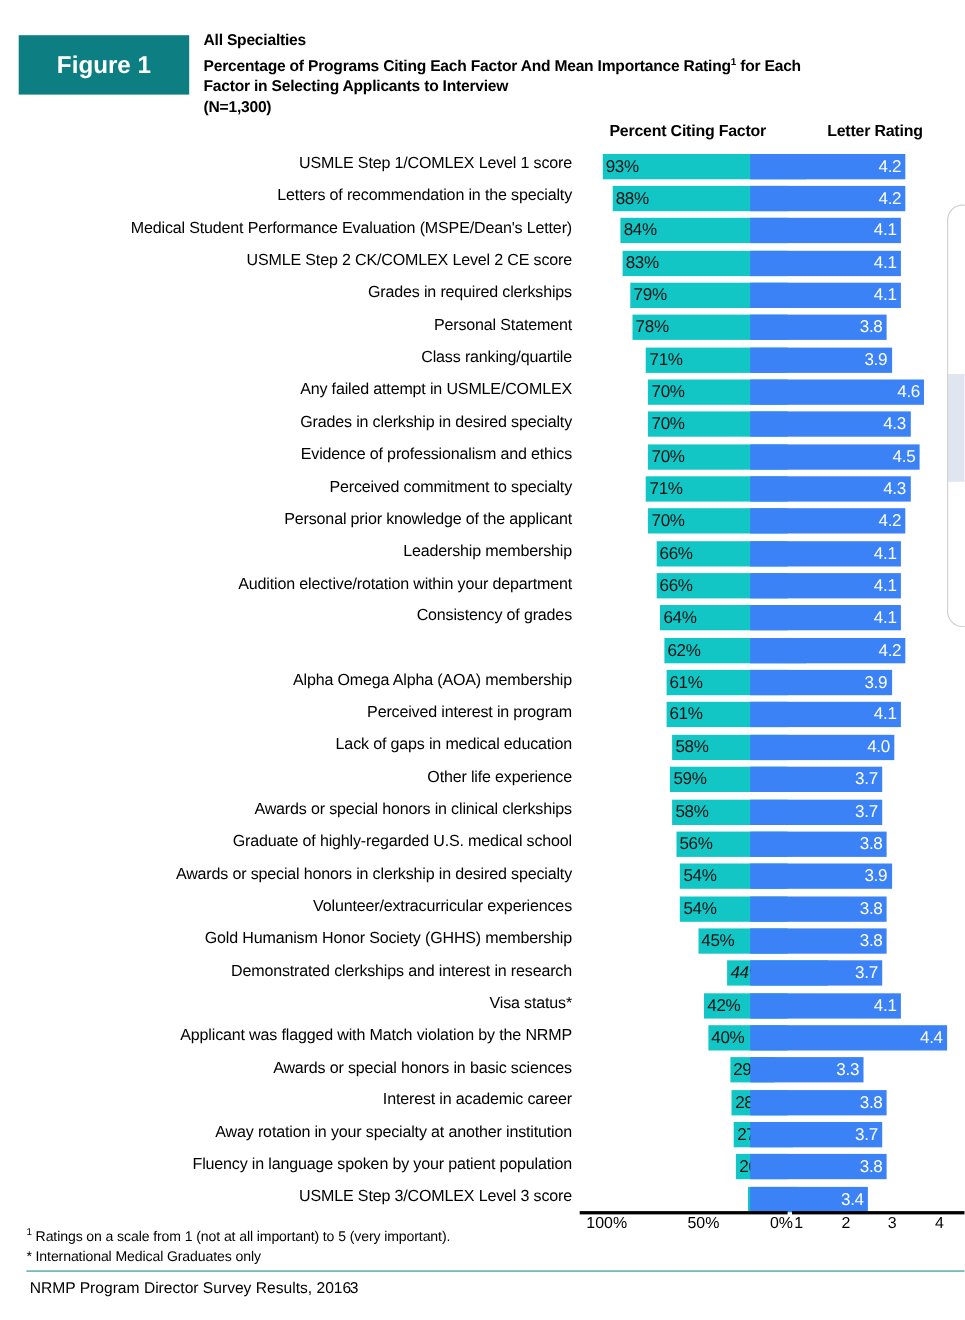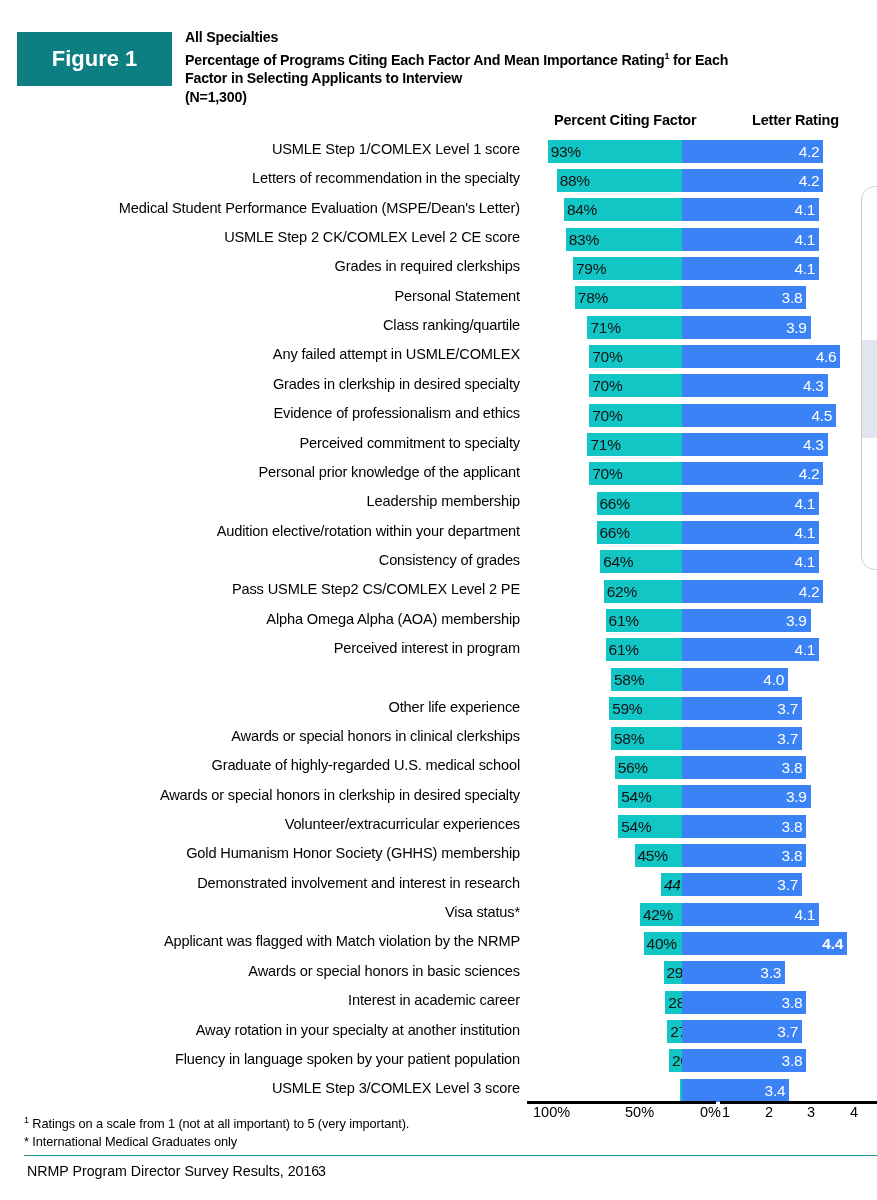--- a/index.html
+++ b/index.html
@@ -368,21 +368,20 @@
       <div class="row" style="top: 410.9px;">
         <div class="row-label">Consistency of grades</div>
         <div class="pct-bar" style="width: 115.84px; left: 600.16px;">
           <span class="pct-val">64%</span>
         </div>
         <div class="rate-bar" style="width: 137.06px;">
           <span class="rate-val">4.1</span>
         </div>
       </div>
       <div class="row" style="top: 440.25px;">
-        <div class="row-label">Pass USMLE Step2 CS/COMLEX Level 2 PE</div>
         <div class="pct-bar" style="width: 129px; left: 603.78px;">
           <span class="pct-val">62%</span>
         </div>
         <div class="rate-bar" style="width: 141.32px;">
           <span class="rate-val">4.2</span>
         </div>
       </div>
       <div class="row" style="top: 469.6px;">
         <div class="row-label">Alpha Omega Alpha (AOA) membership</div>
         <div class="pct-bar" style="width: 110.41px; left: 605.59px;">
@@ -395,24 +394,25 @@
       <div class="row" style="top: 498.95px;">
         <div class="row-label">Perceived interest in program</div>
         <div class="pct-bar" style="width: 110.41px; left: 605.59px;">
           <span class="pct-val">61%</span>
         </div>
         <div class="rate-bar" style="width: 137.06px;">
           <span class="rate-val">4.1</span>
         </div>
       </div>
       <div class="row" style="top: 528.3px;">
+        <div class="row-label">Lack of gaps in medical education</div>
         <div class="pct-bar" style="width: 104.98px; left: 611.02px;">
           <span class="pct-val">58%</span>
         </div>
-        <div class="rate-bar" style="width: 106px;">
+        <div class="rate-bar" style="width: 131px;">
           <span class="rate-val">4.0</span>
         </div>
       </div>
       <div class="row" style="top: 557.65px;">
         <div class="row-label">Other life experience</div>
         <div class="pct-bar" style="width: 106.79px; left: 609.21px;">
           <span class="pct-val">59%</span>
         </div>
         <div class="rate-bar" style="width: 120.02px;">
           <span class="rate-val">3.7</span>
@@ -457,21 +457,21 @@
       <div class="row" style="top: 704.4px;">
         <div class="row-label">Gold Humanism Honor Society (GHHS) membership</div>
         <div class="pct-bar" style="width: 81.45px; left: 634.55px;">
           <span class="pct-val">45%</span>
         </div>
         <div class="rate-bar" style="width: 124.28px;">
           <span class="rate-val">3.8</span>
         </div>
       </div>
       <div class="row" style="top: 733.75px;">
-        <div class="row-label">Demonstrated involvement and interest in research</div>
+        <div class="row-label">Demonstrated clerkships and interest in research</div>
         <div class="pct-bar" style="width: 92px; left: 661px; font-style: italic;">
           <span class="pct-val">44%</span>
         </div>
         <div class="rate-bar" style="width: 120.02px;">
           <span class="rate-val">3.7</span>
         </div>
       </div>
       <div class="row" style="top: 763.1px;">
         <div class="row-label">Visa status*</div>
         <div class="pct-bar" style="width: 76.02px; left: 639.98px;">
@@ -479,21 +479,21 @@
         </div>
         <div class="rate-bar" style="width: 137.06px;">
           <span class="rate-val">4.1</span>
         </div>
       </div>
       <div class="row" style="top: 792.45px;">
         <div class="row-label">Applicant was flagged with Match violation by the NRMP</div>
         <div class="pct-bar" style="width: 72.4px; left: 643.6px;">
           <span class="pct-val">40%</span>
         </div>
-        <div class="rate-bar" style="width: 165px; font-weight: bold;">
+        <div class="rate-bar" style="width: 179px;">
           <span class="rate-val">4.4</span>
         </div>
       </div>
       <div class="row" style="top: 821.8px;">
         <div class="row-label">Awards or special honors in basic sciences</div>
         <div class="pct-bar" style="width: 40px; left: 663.51px;">
           <span class="pct-val">29%</span>
         </div>
         <div class="rate-bar" style="width: 102.98px;">
           <span class="rate-val">3.3</span>

